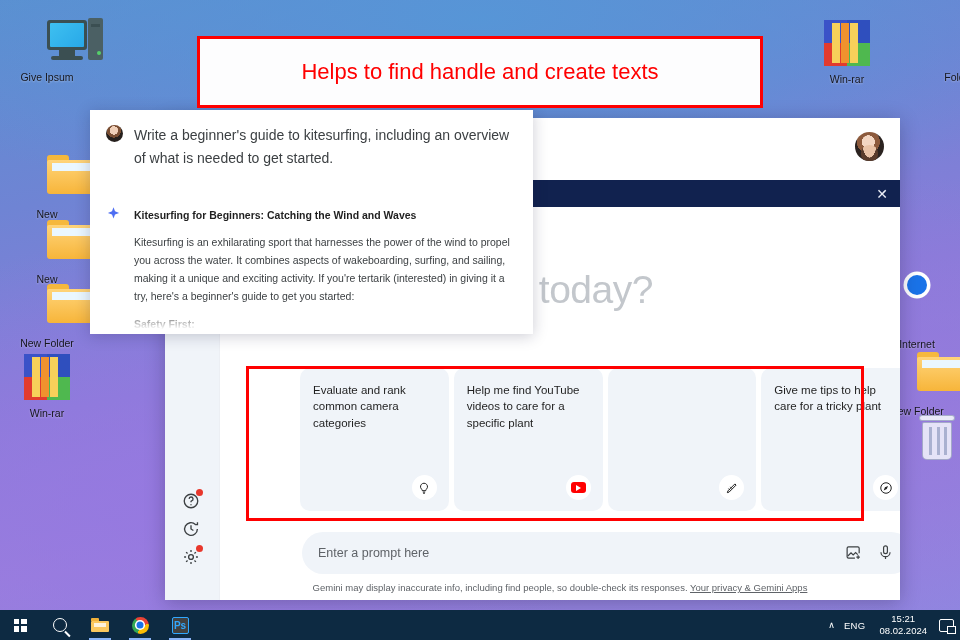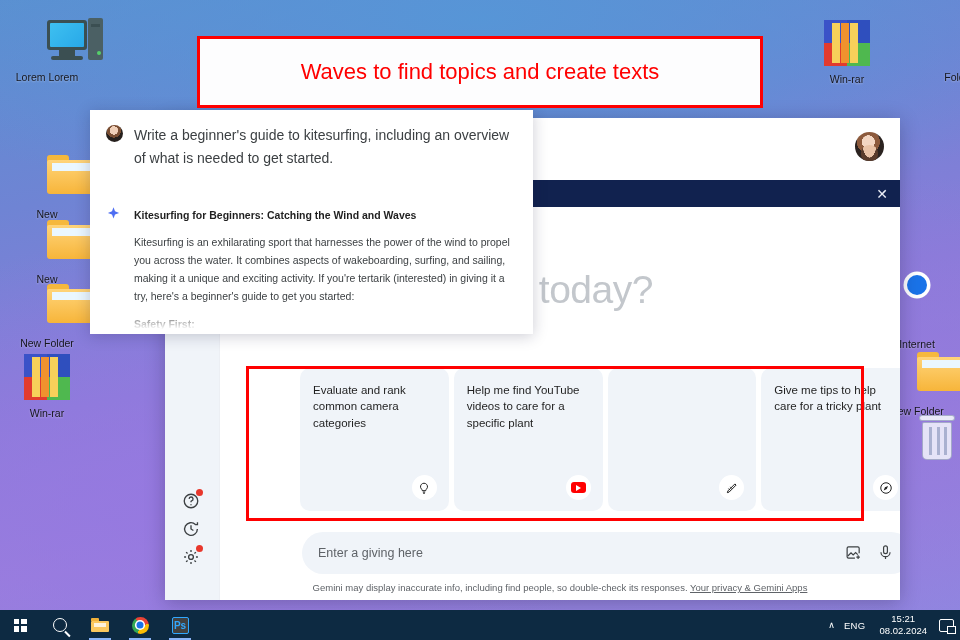--- a/index.html
+++ b/index.html
@@ -211,21 +211,21 @@
 
   <div class="dicon" style="left:8px; top:18px;">
     <span class="glyph">
       <span class="pc"><span class="scr">
             <i></i>
           </span><span class="stand"></span><span class="base"></span><span class="tower">
             <b></b>
             <s></s>
           </span></span>
     </span>
-    <span class="lbl">Lorem Lorem</span>
+    <span class="lbl">Give Ipsum</span>
   </div>
 
 
   <div class="dicon" style="left:8px; top:155px;">
     <span class="glyph">
       <span class="folder"><span class="tab"></span><span class="body"></span><span class="paper"></span></span>
     </span>
     <span class="lbl">New</span>
   </div>
 
@@ -382,21 +382,21 @@
             <svg viewBox="0 0 24 24" fill="none" stroke="#1f1f1f" stroke-width="1.7">
               <circle cx="12" cy="12" r="9"></circle>
                 <path d="M15.5 8.5l-2.2 5.4-5.3 2.2 2.2-5.4 5.3-2.2z" fill="#1f1f1f" stroke="none"></path>
             </svg>
           </span>
         </div>
 
       </div>
 
       <div class="g-input">
-        <span class="ph">Enter a giving here</span>
+        <span class="ph">Enter a prompt here</span>
         <span class="iact">
           <svg viewBox="0 0 24 24" fill="none" stroke="currentColor" stroke-width="1.7">
             <path d="M20 13V6a2 2 0 0 0-2-2H5a2 2 0 0 0-2 2v12a2 2 0 0 0 2 2h9"></path>
             <path d="M4 17l4.5-4.5 3 3L15 12l3 3"></path>
               <path d="M18.5 16v5M16 18.5h5"></path>
           </svg>
         </span>
         <span class="iact">
           <svg viewBox="0 0 24 24" fill="none" stroke="currentColor" stroke-width="1.7">
             <rect x="9.3" y="2.6" width="5.4" height="11" rx="2.7"></rect>
@@ -429,21 +429,21 @@
         <span class="rtitle">Kitesurfing for Beginners: Catching the Wind and Waves</span>
         <div class="p">Kitesurfing is an exhilarating sport that harnesses the power of the wind to propel you across the water. It combines aspects of wakeboarding, surfing, and sailing, making it a unique and exciting activity. If you're tertarik (interested) in giving it a try, here's a beginner's guide to get you started:</div>
         <div class="h">Safety First:</div>
         <div class="p">Kitesurfing involves powerful winds and kites, so safety is paramount.  Taking lessons from a certified instructor is essential. They'll teach you proper technique, safety procedures, and how to handle emergency situations.</div>
       </span>
     </div>
     <div class="fade"></div>
   </div>
 
   <div class="redbox" id="ann-title">
-    <span>Waves to find topics and create texts</span>
+    <span>Helps to find handle and create texts</span>
   </div>
   <div class="redbox" id="ann-cards"></div>
 
   <div id="taskbar">
     <div class="tb">
       <span class="winlogo">
           <i></i>
           <i></i>
           <i></i>
           <i></i>

